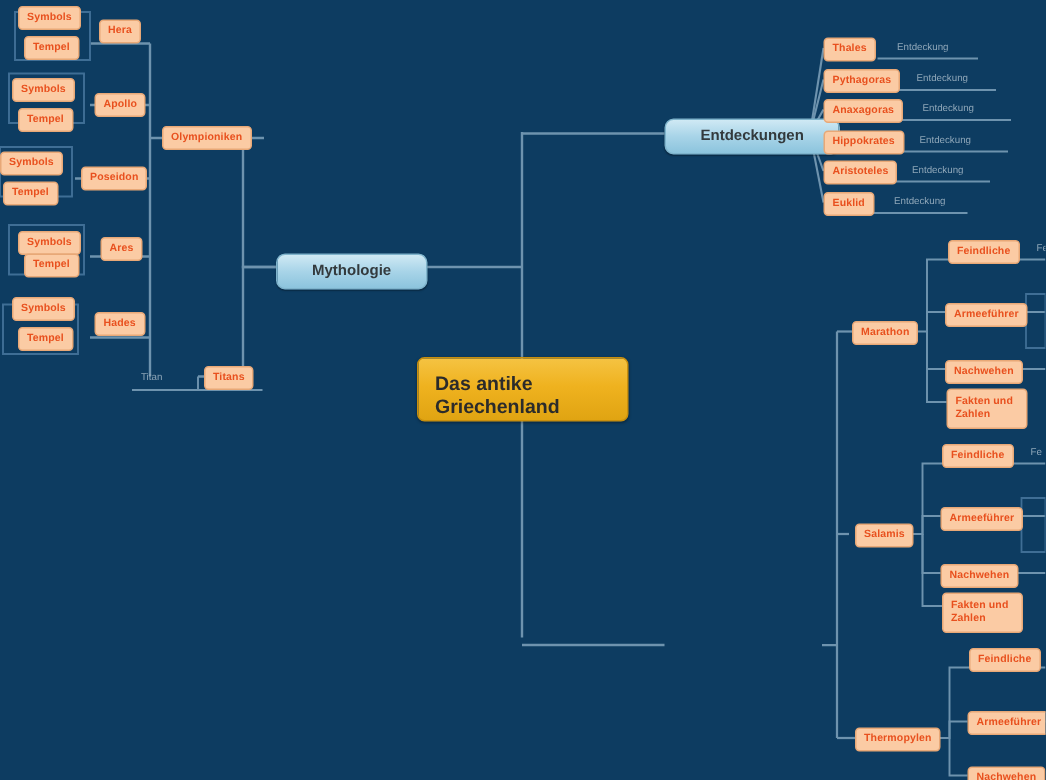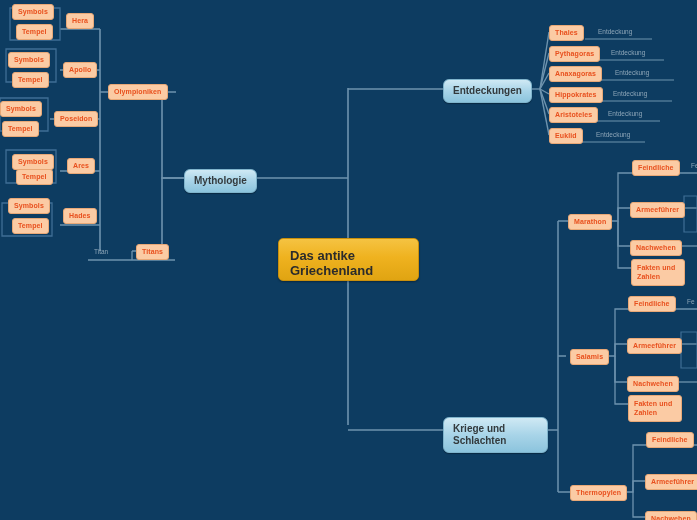--- a/index.html
+++ b/index.html
@@ -34,21 +34,21 @@
   }
 
   
   .node.blue{
     background:linear-gradient(180deg,#cfe9f4 0%,#a8d4e8 50%,#8cc4dd 100%);
     border:1px solid #7fb4cc;
     border-radius:6px;
     color:#333a3d;
     font-weight:bold;
     font-size:10px;
-    padding:5px 9px;
+    padding:5px 23px;
     box-shadow:0 1px 1px rgba(0,0,0,.3);
   }
 
   
   .node.peach{
     background:#fbcba4;
     border:1px solid #e8a877;
     border-radius:3px;
     color:#e8501e;
     font-weight:bold;
@@ -168,22 +168,20 @@
     </g>
   </svg>
 
   <div class="node blue" style="left:184px;top:169px;">Mythologie</div>
 
   <div class="node root" style="left:278px;top:238px;width:141px;height:43px;">Das antike
 Griechenland</div>
 
   <div class="node blue" style="left:443px;top:79px;">Entdeckungen</div>
 
-  <div class="node blue" style="left:443px;top:417px;width:105px;">Kriege und
-Schlachten</div>
 
   <div class="node peach" style="left:108px;top:84px;">Olympioniken</div>
 
   <div class="node peach" style="left:136px;top:244px;">Titans</div>
 
   <div class="node ghost" style="left:94px;top:248px;">Titan</div>
 
   <div class="node peach" style="left:66px;top:13px;">Hera</div>
   <div class="node peach" style="left:12px;top:4px;">Symbols</div>
   <div class="node peach" style="left:16px;top:24px;">Tempel</div>

